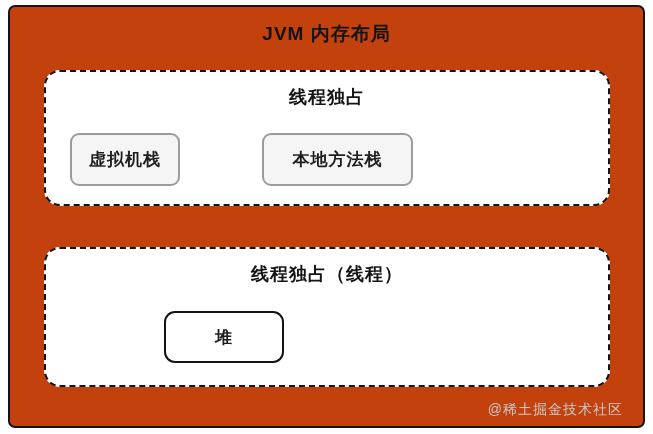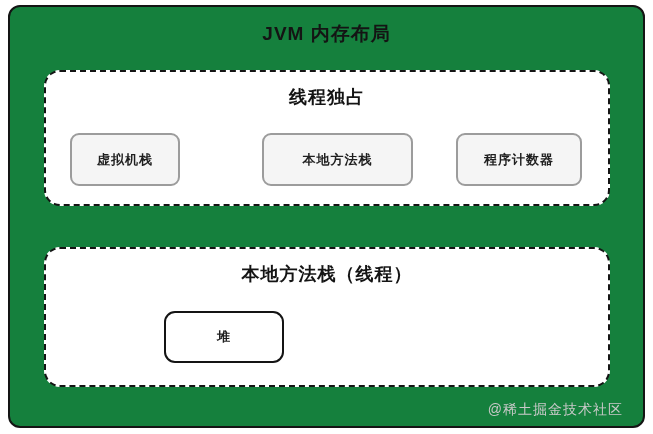--- a/index.html
+++ b/index.html
@@ -18,22 +18,22 @@
   }
   .canvas{
     position:relative;
     width:653px;height:434px;
     background:#ffffff;
   }
   .frame{
     position:absolute;
     left:8px;top:5px;right:8px;bottom:6px;
     border:2px solid var(--ink);
-    border-radius:12px;
-    background:#15803d;
+    border-radius:7px;
+    background:#c2410c;
   }
   .diagram-title{
     position:absolute;
     left:0;right:0;top:14px;
     text-align:center;
     font-size:19px;
     font-weight:700;
     letter-spacing:1px;
     color:var(--ink);
   }
@@ -54,21 +54,21 @@
     font-size:18px;
     font-weight:700;
     letter-spacing:1px;
     color:var(--ink);
   }
   .node{
     position:absolute;
     display:flex;
     align-items:center;
     justify-content:center;
-    font-size:13px;
+    font-size:17px;
     font-weight:700;
     letter-spacing:1px;
     color:#1f1f1f;
     border-radius:9px;
   }
   
   .node-gray{
     background:var(--node-fill);
     border:2px solid var(--node-border);
     top:61px;height:53px;
@@ -99,23 +99,22 @@
 
 <div class="canvas">
   <div class="frame">
 
     <div class="diagram-title">JVM 内存布局</div>
 
     <div class="group group-1">
       <div class="group-title">线程独占</div>
       <div class="node node-gray node-vm-stack">虚拟机栈</div>
       <div class="node node-gray node-native-method-stack">本地方法栈</div>
-      <div class="node node-gray node-program-counter">程序计数器</div>
     </div>
 
     <div class="group group-2">
-      <div class="group-title">本地方法栈（线程）</div>
+      <div class="group-title">线程独占（线程）</div>
       <div class="node node-white node-heap">堆</div>
     </div>
 
     <div class="watermark">@稀土掘金技术社区</div>
   </div>
 </div>
 
 </body></html>

